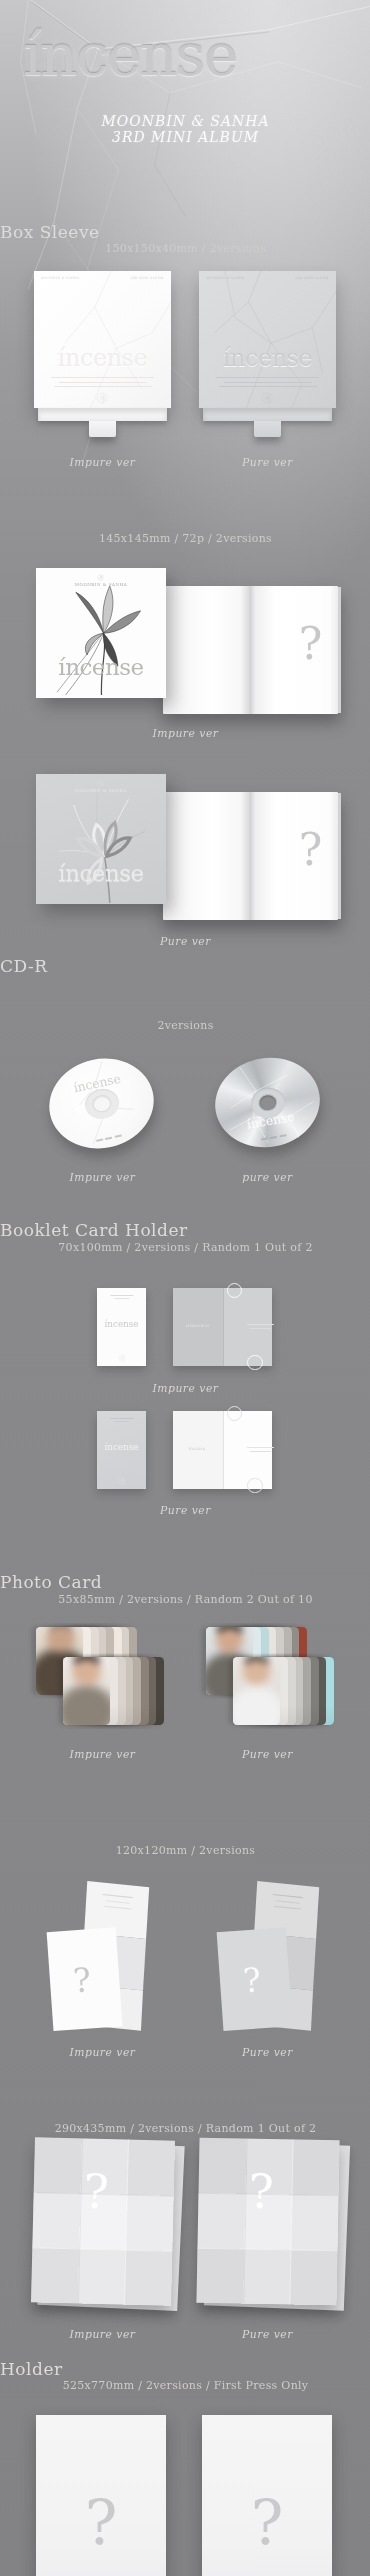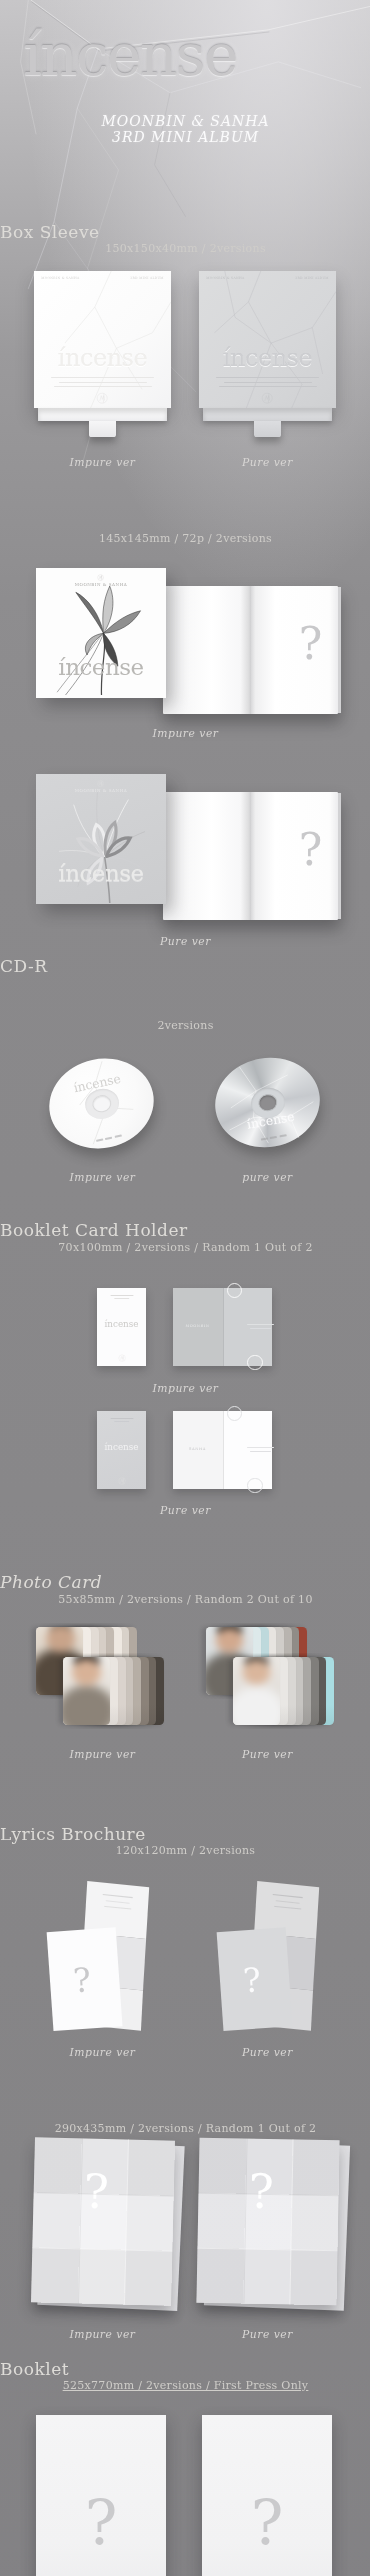--- a/index.html
+++ b/index.html
@@ -382,21 +382,21 @@
   <div class="mc mc-open mc-pure-open abs" style="left:173px;top:1411px;">
     <div class="mc-fold"></div>
     <div class="diecut" style="right:30px;top:-5.2px;"></div>
     <div class="diecut" style="right:9.3px;bottom:-4.1px;"></div>
     <div class="mc-name" style="left:0;color:#c6c6c8;">SANHA</div>
     <div class="mc-lines" style="left:74px;top:36px;width:27px;background:#e4e4e6;transform:none;"></div>
     <div class="mc-lines" style="left:77px;top:40px;width:20.6px;background:#e0e0e3;transform:none;"></div>
   </div>
   <div class="caption cap-c" style="top:1504px;">Pure ver</div>
 
-  <div class="sec-title" style="top:1572px;font-style:italic;">Photo Card</div>
+  <div class="sec-title" style="top:1572px;">Photo Card</div>
   <div class="sec-spec" style="top:1593px;">55x85mm / 2versions / Random 2 Out of 10</div>
 
   <div class="fan" style="left:36px;top:1627px;z-index:1;">
     <div class="pc pc-front p-im1">
         <div class="blur"></div>
       </div>
   <div class="pc" style="left: 7.7px; z-index: 8; background: linear-gradient(rgb(241, 236, 230) 0%, rgb(241, 236, 230) 70%, rgba(0, 0, 0, 0.06) 100%), rgb(241, 236, 230);"></div>
       <div class="pc" style="left: 15.5px; z-index: 7; background: linear-gradient(rgb(226, 219, 212) 0%, rgb(226, 219, 212) 70%, rgba(0, 0, 0, 0.06) 100%), rgb(226, 219, 212);"></div>
       <div class="pc" style="left: 23px; z-index: 6; background: linear-gradient(rgb(214, 206, 198) 0%, rgb(214, 206, 198) 70%, rgba(0, 0, 0, 0.06) 100%), rgb(214, 206, 198);"></div>
       <div class="pc" style="left: 31px; z-index: 5; background: linear-gradient(rgb(195, 186, 177) 0%, rgb(195, 186, 177) 70%, rgba(0, 0, 0, 0.06) 100%), rgb(195, 186, 177);"></div>
@@ -437,21 +437,20 @@
       <div class="pc" style="left: 23px; z-index: 6; background: linear-gradient(rgb(199, 197, 194) 0%, rgb(199, 197, 194) 70%, rgba(0, 0, 0, 0.06) 100%), rgb(199, 197, 194);"></div>
       <div class="pc" style="left: 31px; z-index: 5; background: linear-gradient(rgb(169, 167, 164) 0%, rgb(169, 167, 164) 70%, rgba(0, 0, 0, 0.06) 100%), rgb(169, 167, 164);"></div>
       <div class="pc" style="left: 39px; z-index: 4; background: linear-gradient(rgb(128, 126, 123) 0%, rgb(128, 126, 123) 70%, rgba(0, 0, 0, 0.06) 100%), rgb(128, 126, 123);"></div>
       <div class="pc" style="left: 46px; z-index: 3; background: linear-gradient(rgb(93, 91, 88) 0%, rgb(93, 91, 88) 70%, rgba(0, 0, 0, 0.06) 100%), rgb(93, 91, 88);"></div>
       <div class="pc" style="left: 54px; z-index: 2; background: linear-gradient(rgb(169, 221, 226) 0%, rgb(169, 221, 226) 70%, rgba(0, 0, 0, 0.06) 100%), rgb(169, 221, 226);"></div>
     </div>
 
   <div class="caption cap-l" style="top:1748px;">Impure ver</div>
   <div class="caption cap-r" style="top:1748px;">Pure ver</div>
 
-  <div class="sec-title" style="top:1824px;">Lyrics Brochure</div>
   <div class="sec-spec" style="top:1844px;">120x120mm / 2versions</div>
 
   <svg class="abs" style="left:46px;top:1878px;" width="129" height="160" viewBox="0 0 250 310">
     <g>
       <polygon points="80,6 200,18 194,118 74,106" fill="#f4f4f5"></polygon>
       <polygon points="74,106 194,118 188,218 68,206" fill="#e6e6e8"></polygon>
       <polygon points="68,206 188,218 184,296 64,284" fill="#f0f0f1"></polygon>
       <line x1="110" y1="32" x2="168" y2="38" stroke="#d6d6d7" stroke-width="2"></line>
       <line x1="116" y1="44" x2="162" y2="49" stroke="#dededf" stroke-width="1.6"></line>
       <line x1="113" y1="55" x2="165" y2="60" stroke="#dadadb" stroke-width="1.6"></line>
@@ -486,22 +485,22 @@
     <span class="fold-q" style="left:50px;top:29px;">?</span>
   </div>
   <div class="fold-back abs" style="left:207px;top:2143px;transform:rotate(2.2deg);"></div>
   <div class="fold-sheet abs" style="left:198px;top:2139px;transform:rotate(1.1deg);background-image:linear-gradient(180deg, rgba(0,0,0,.05) 0 33.4%, rgba(255,255,255,.10) 33.4% 66.7%, rgba(0,0,0,.04) 66.7%),linear-gradient(90deg,#e3e3e6 0 33.3%, #ededf0 33.3% 66.6%, #e5e5e8 66.6%);">
     <span class="fold-q" style="left:50px;top:29px;">?</span>
   </div>
 
   <div class="caption cap-l" style="top:2328px;">Impure ver</div>
   <div class="caption cap-r" style="top:2328px;">Pure ver</div>
 
-  <div class="sec-title" style="top:2359px;">Booklet</div>
-  <div class="sec-spec" style="top:2379px;text-decoration:underline;">525x770mm / 2versions / First Press Only</div>
+  <div class="sec-title" style="top:2359px;">Holder</div>
+  <div class="sec-spec" style="top:2379px;">525x770mm / 2versions / First Press Only</div>
 
   <div class="poster abs" style="left:36px;top:2415px;">
     <span class="qmark">?</span>
   </div>
   <div class="poster abs" style="left:202px;top:2415px;">
     <span class="qmark">?</span>
   </div>
 
 </div>
 

